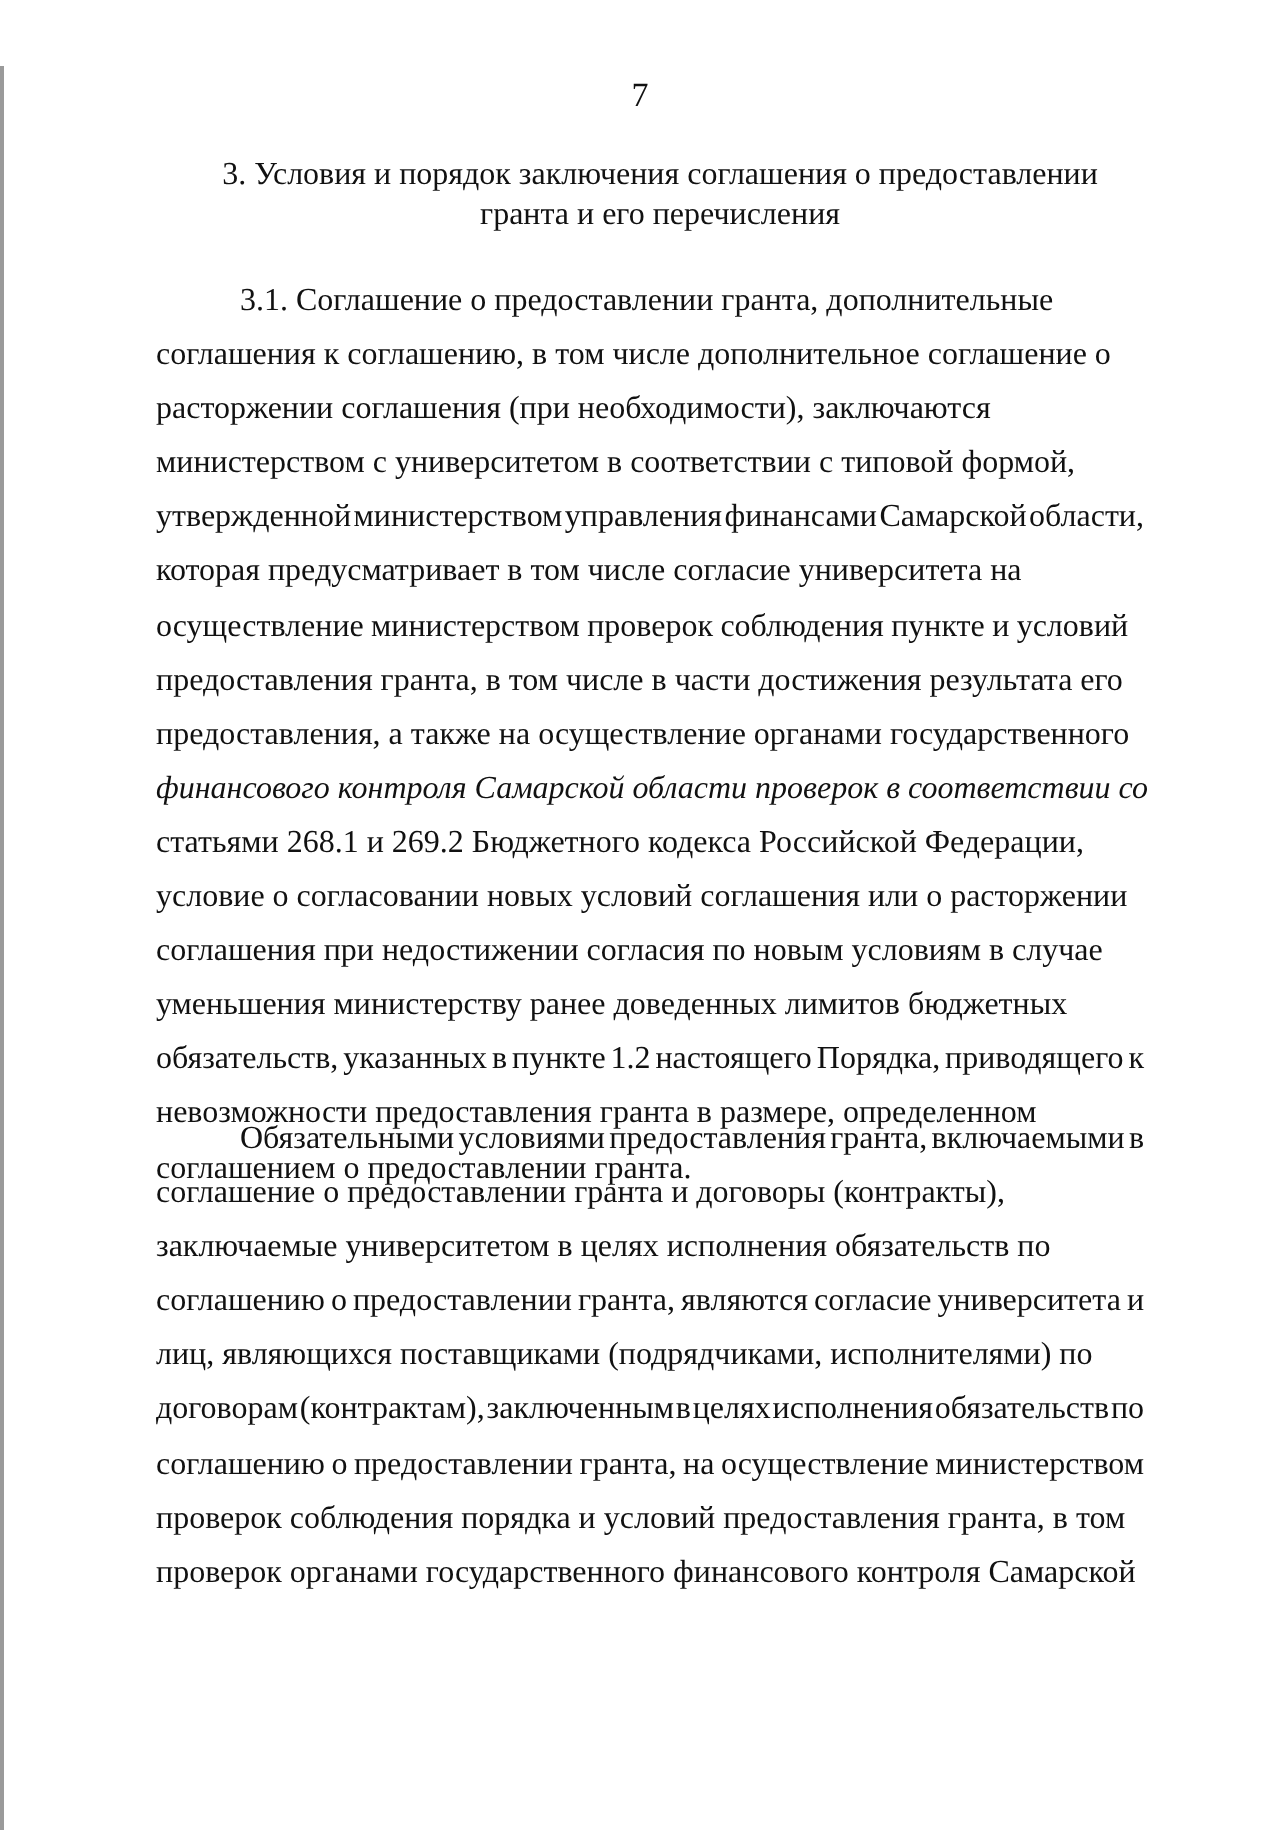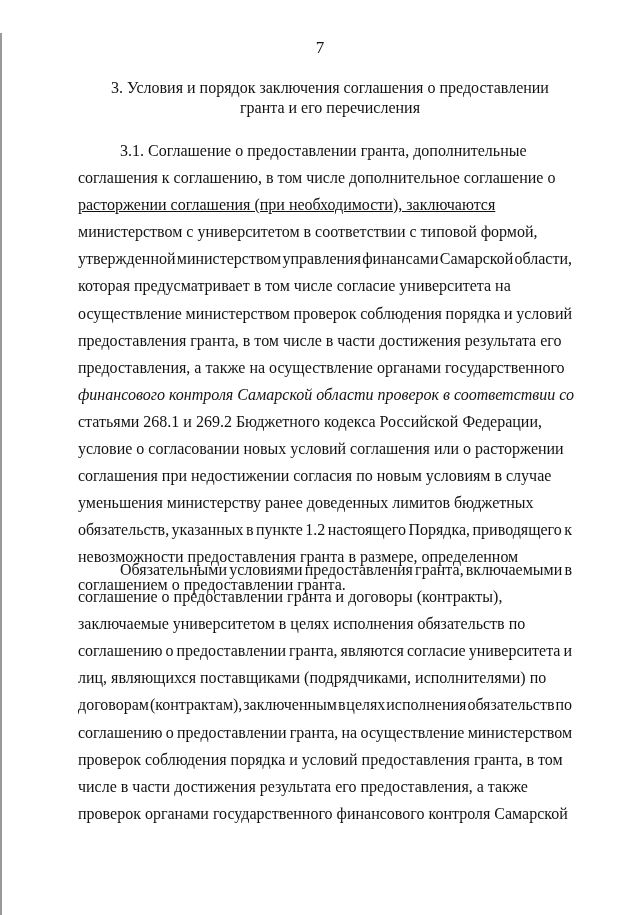--- a/index.html
+++ b/index.html
@@ -25,25 +25,25 @@
 <div class="page-number">7</div>
 
 <div class="section-title">
   <div>3. Условия и порядок заключения соглашения о предоставлении</div>
   <div>гранта и его перечисления</div>
 </div>
 
 <div class="body-text" id="p1">
   <span class="line indent" style="white-space: nowrap; word-spacing: 0px; text-align: left; text-align-last: left;">3.1. Соглашение о предоставлении гранта, дополнительные</span>
   <span class="line" style="white-space: nowrap; word-spacing: 0px; text-align: left; text-align-last: left;">соглашения к соглашению, в том числе дополнительное соглашение о</span>
-  <span class="line" style="white-space: nowrap; word-spacing: 0px; text-align: right; text-align-last: left; text-decoration: underline;">расторжении соглашения (при необходимости), заключаются</span>
+  <span class="line" style="white-space: nowrap; word-spacing: 0px; text-align: right; text-align-last: left;">расторжении соглашения (при необходимости), заключаются</span>
   <span class="line" style="white-space: nowrap; word-spacing: 0px; text-align: left; text-align-last: left;">министерством с университетом в соответствии с типовой формой,</span>
   <span class="line" style="white-space: nowrap; word-spacing: -2.74688px; text-align: left; text-align-last: left;">утвержденной министерством управления финансами Самарской области,</span>
   <span class="line" style="white-space: nowrap; word-spacing: 0px; text-align: left; text-align-last: left;">которая предусматривает в том числе согласие университета на</span>
-  <span class="line" style="white-space: nowrap; word-spacing: -0.307292px; text-align: left; text-align-last: left;">осуществление министерством проверок соблюдения порядка и условий</span>
+  <span class="line" style="white-space: nowrap; word-spacing: -0.307292px; text-align: left; text-align-last: left;">осуществление министерством проверок соблюдения пункте и условий</span>
   <span class="line" style="white-space: nowrap; word-spacing: 0px; text-align: left; text-align-last: left;">предоставления гранта, в том числе в части достижения результата его</span>
   <span class="line" style="white-space: nowrap; word-spacing: 0px; text-align: left; text-align-last: left;">предоставления, а также на осуществление органами государственного</span>
   <span class="line" style="white-space: nowrap; word-spacing: 0px; text-align: left; text-align-last: left; font-style: italic;">финансового контроля Самарской области проверок в соответствии со</span>
   <span class="line" style="white-space: nowrap; word-spacing: 0px; text-align: left; text-align-last: left;">статьями 268.1 и 269.2 Бюджетного кодекса Российской Федерации,</span>
   <span class="line" style="white-space: nowrap; word-spacing: 0px; text-align: left; text-align-last: left;">условие о согласовании новых условий соглашения или о расторжении</span>
   <span class="line" style="white-space: nowrap; word-spacing: 0px; text-align: left; text-align-last: left;">соглашения при недостижении согласия по новым условиям в случае</span>
   <span class="line" style="white-space: nowrap; word-spacing: 0px; text-align: left; text-align-last: left;">уменьшения министерству ранее доведенных лимитов бюджетных</span>
   <span class="line" style="white-space: nowrap; word-spacing: -1.53125px; text-align: left; text-align-last: left;">обязательств, указанных в пункте 1.2 настоящего Порядка, приводящего к</span>
   <span class="line" style="white-space: nowrap; word-spacing: 0px; text-align: left; text-align-last: left;">невозможности предоставления гранта в размере, определенном</span>
   <span class="line last">соглашением о предоставлении гранта.</span>
@@ -51,15 +51,14 @@
 
 <div class="body-text" id="p2">
   <span class="line indent" style="white-space: nowrap; word-spacing: -1.825px; text-align: left; text-align-last: left;">Обязательными условиями предоставления гранта, включаемыми в</span>
   <span class="line" style="white-space: nowrap; word-spacing: 0px; text-align: center; text-align-last: left;">соглашение о предоставлении гранта и договоры (контракты),</span>
   <span class="line" style="white-space: nowrap; word-spacing: 0px; text-align: right; text-align-last: left;">заключаемые университетом в целях исполнения обязательств по</span>
   <span class="line" style="white-space: nowrap; word-spacing: -0.984375px; text-align: left; text-align-last: left; font-family: Liberation Serif, serif;">соглашению о предоставлении гранта, являются согласие университета и</span>
   <span class="line" style="white-space: nowrap; word-spacing: 0px; text-align: left; text-align-last: left;">лиц, являющихся поставщиками (подрядчиками, исполнителями) по</span>
   <span class="line" style="white-space: nowrap; word-spacing: -3.07143px; text-align: left; text-align-last: left;">договорам (контрактам), заключенным в целях исполнения обязательств по</span>
   <span class="line" style="white-space: nowrap; word-spacing: -0.723958px; text-align: right; text-align-last: left;">соглашению о предоставлении гранта, на осуществление министерством</span>
   <span class="line" style="white-space: nowrap; word-spacing: 0px; text-align: left; text-align-last: left;">проверок соблюдения порядка и условий предоставления гранта, в том</span>
-  <span class="line" style="white-space: nowrap; word-spacing: 0px; text-align: left; text-align-last: left;">числе в части достижения результата его предоставления, а также</span>
   <span class="line" style="white-space: nowrap; word-spacing: 0px; text-align: left; text-align-last: left;">проверок органами государственного финансового контроля Самарской</span>
 </div>
 
 </body></html>

